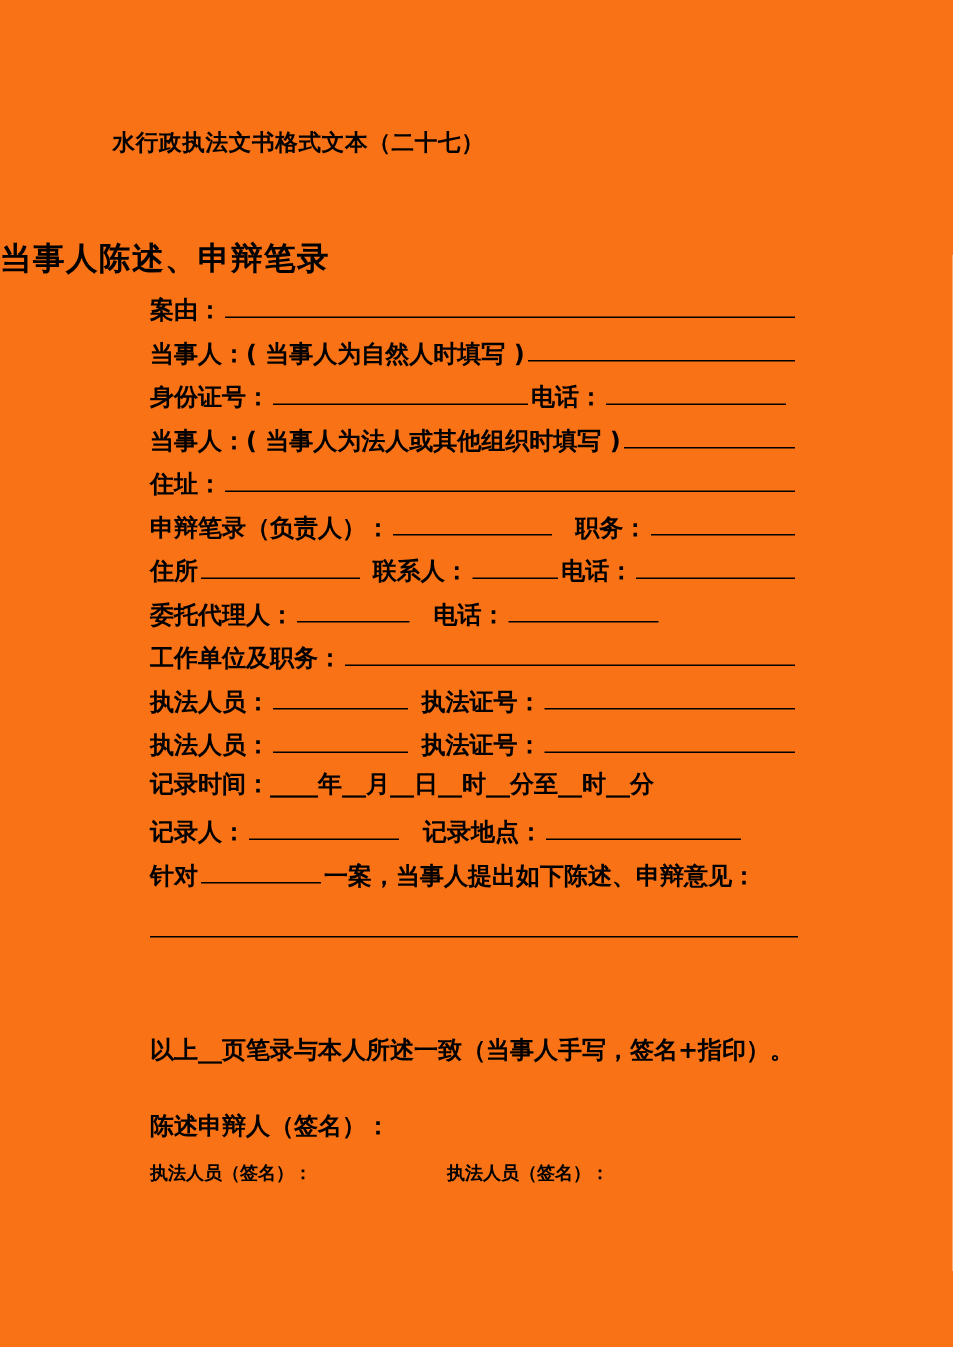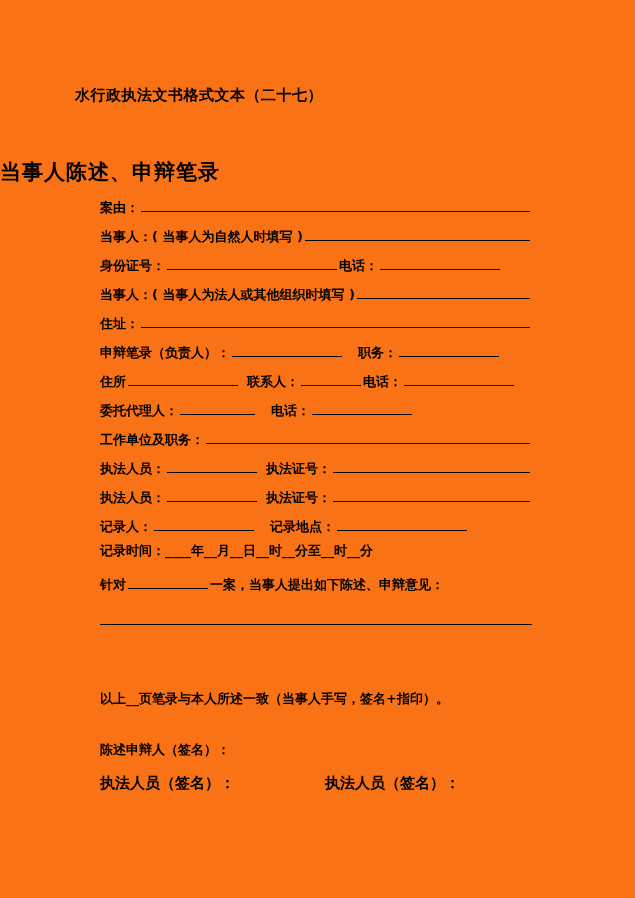--- a/index.html
+++ b/index.html
@@ -43,21 +43,21 @@
   }
   .form-body {
     position: absolute;
     left: 100px;
     top: 196px;
     width: 432px;
   }
   .line {
     display: flex;
     align-items: baseline;
-    font-size: 13px;
+    font-size: 16px;
     font-weight: 700;
     line-height: 1;
     height: 29px;
     white-space: nowrap;
   }
   .lbl {
     flex: 0 0 auto;
   }
   .fill {
     border-bottom: 1.3px solid #000;
@@ -88,21 +88,21 @@
     left: 100px;
     top: 672px;
     width: 440px;
   }
   .closing .line {
     height: 31px;
     margin-top: 20px;
   }
   .sign-row {
     display: flex;
-    font-size: 15px;
+    font-size: 12px;
     font-weight: 700;
     height: 31px;
     align-items: baseline;
     white-space: nowrap;
   }
   .sign-row .second {
     margin-left: 90px;
   }
 </style>
 </head>
@@ -184,32 +184,32 @@
 
     <div class="line">
       <span class="lbl">执法人员：</span>
       <span class="fill w90"></span>
       <span class="gap-sm"></span>
       <span class="lbl">执法证号：</span>
       <span class="fill grow"></span>
     </div>
 
     <div class="line">
+      <span class="lbl">记录时间：____年__月__日__时__分至__时__分</span>
+    </div>
+
+    <div class="line">
       <span class="lbl">记录人：</span>
       <span class="fill w100"></span>
       <span class="gap"></span>
       <span class="lbl">记录地点：</span>
       <span class="fill w130"></span>
     </div>
 
     <div class="line">
-      <span class="lbl">记录时间：____年__月__日__时__分至__时__分</span>
-    </div>
-
-    <div class="line">
       <span class="lbl">针对</span>
       <span class="fill w80"></span>
       <span class="lbl">一案，当事人提出如下陈述、申辩意见：</span>
     </div>
 
     <div class="statement-rule"></div>
 
   </div>
 
   <div class="closing">

